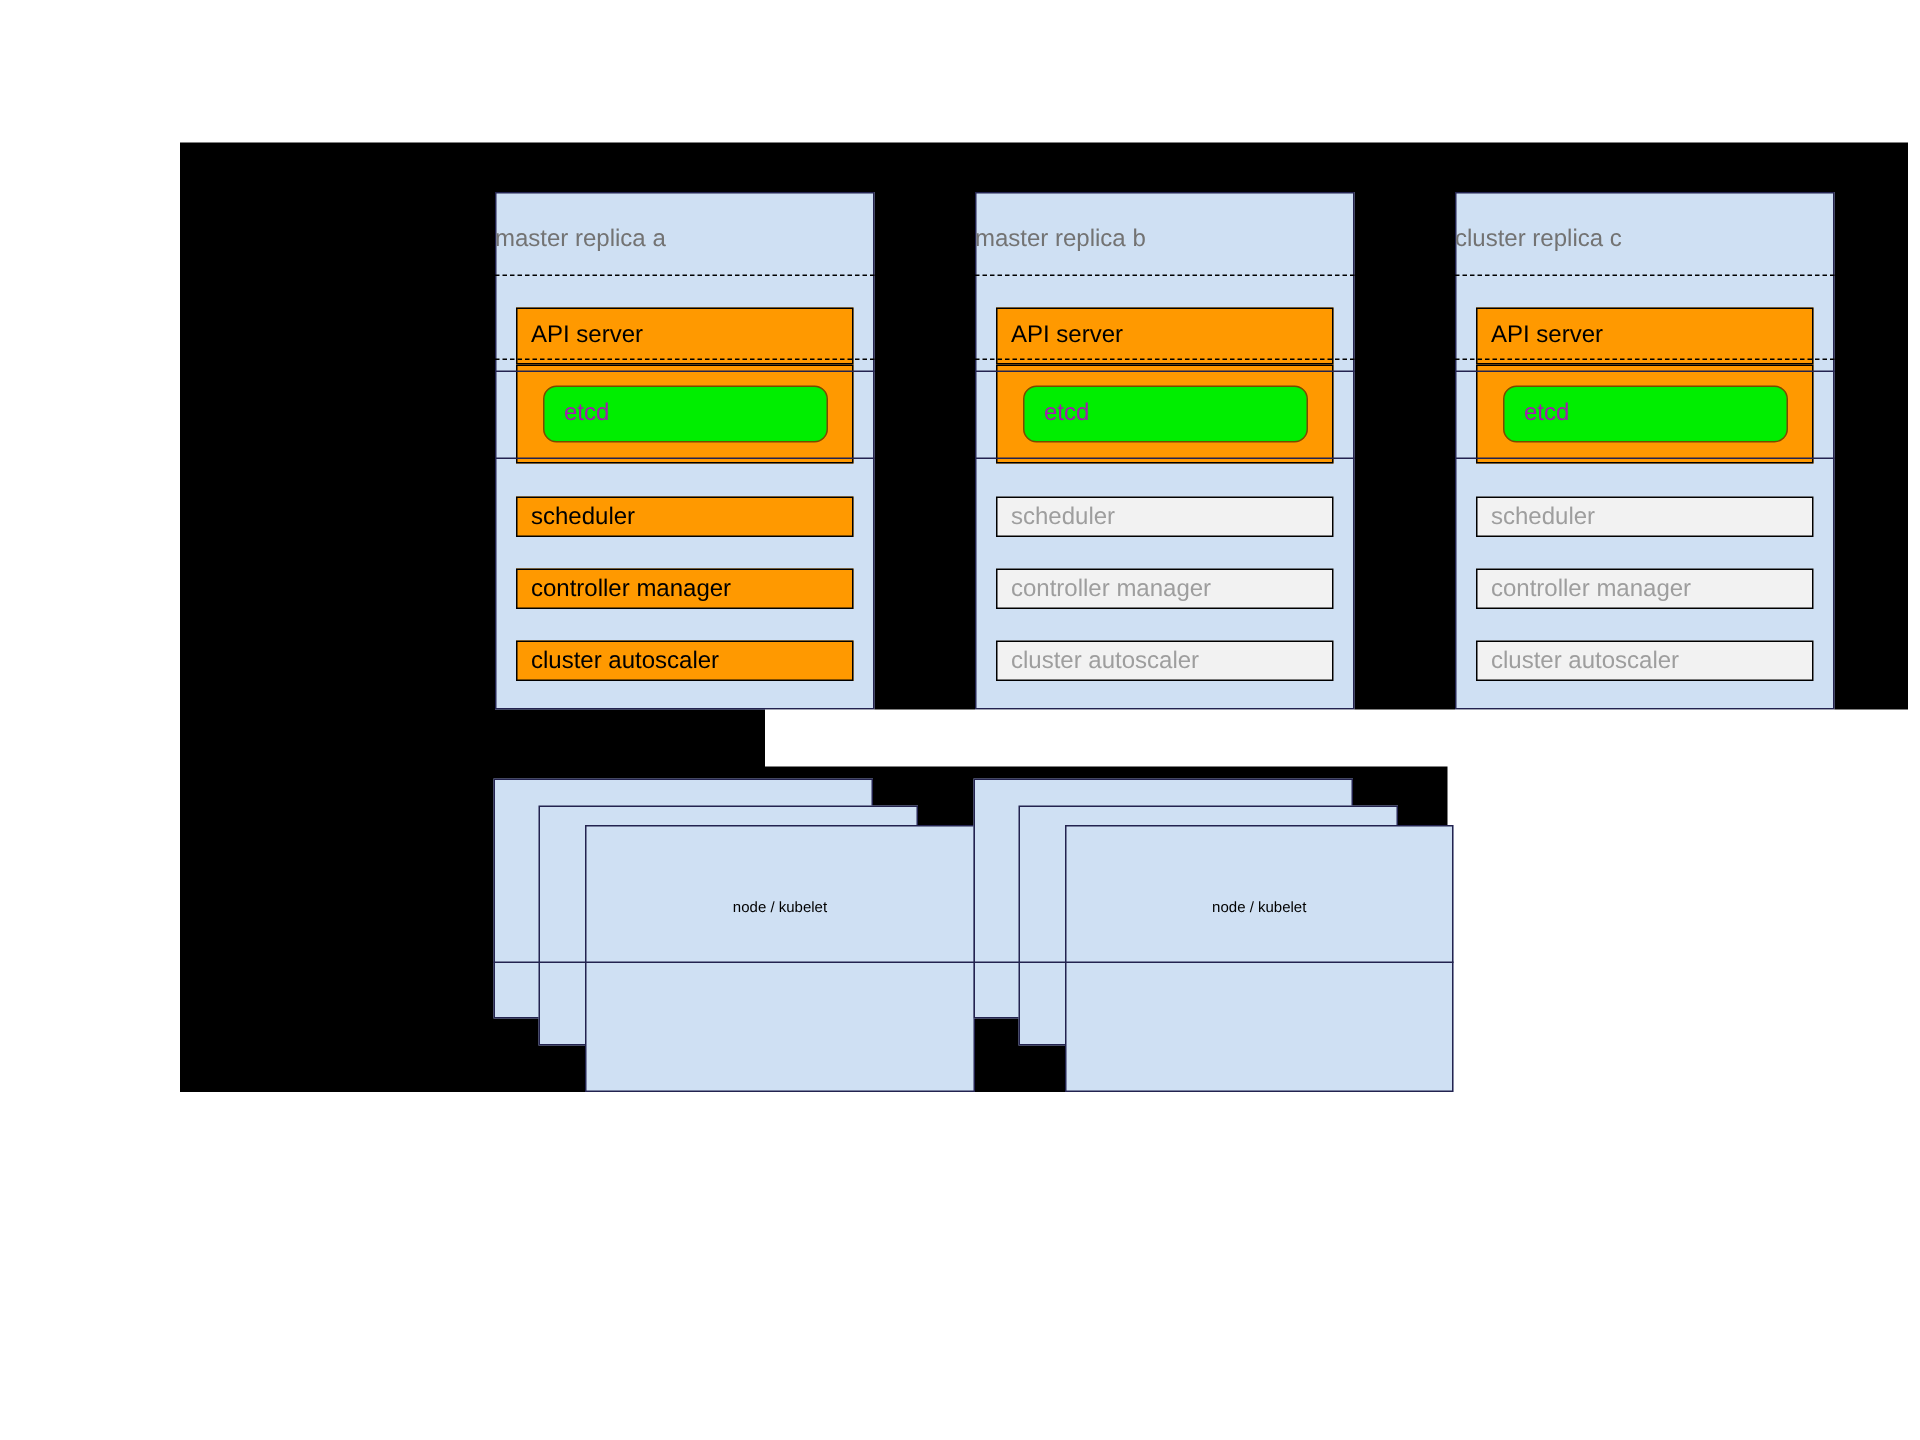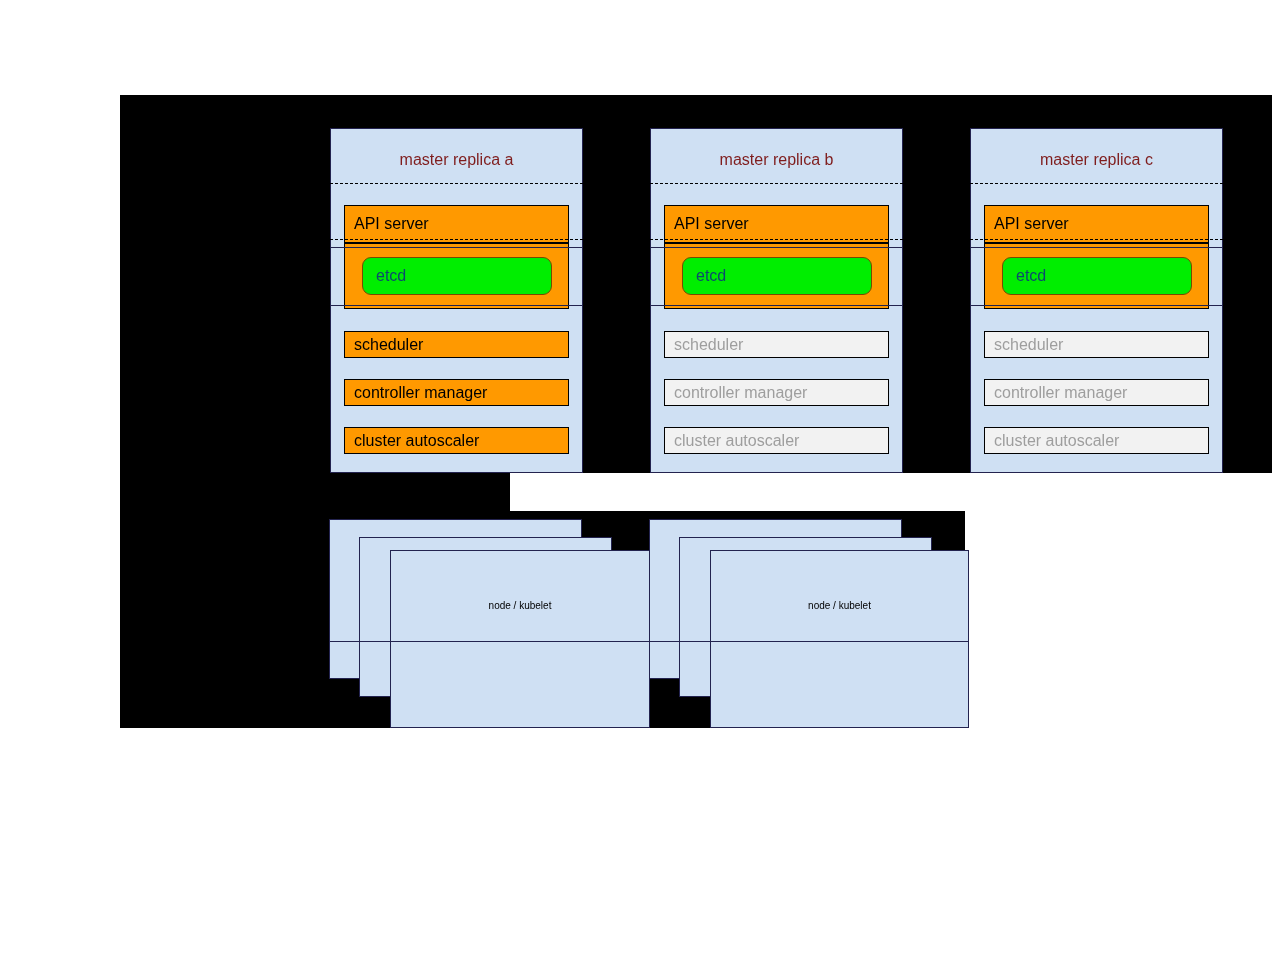--- a/index.html
+++ b/index.html
@@ -37,23 +37,23 @@
 
   .replica {
     background: #cfe0f3;
     border: 1px solid #23234f;
   }
 
   .replica-title {
     position: absolute;
     left: 0;
     right: 0;
-    text-align: center;
+    text-align: left;
     font-size: 16px;
-    color: #7f1d1d;
+    color: #737373;
     line-height: 1;
     white-space: nowrap;
   }
 
   .comp {
     position: absolute;
     box-sizing: border-box;
     border: 1px solid #000000;
     display: flex;
     align-items: center;
@@ -73,21 +73,21 @@
 
   .etcd {
     position: absolute;
     box-sizing: border-box;
     border: 1px solid #7a4a00;
     border-radius: 9px;
     background: #00ee00;
     display: flex;
     align-items: center;
     font-size: 16px;
-    color: #0c4a6e;
+    color: #a21caf;
     padding-left: 13px;
     white-space: nowrap;
   }
 
   
   .hline {
     position: absolute;
     height: 0;
     border-top: 1px solid #23234f;
   }
@@ -148,21 +148,21 @@
 
   <div class="comp active" style="left:664px; top:243px; width:225px; height:66px;"></div>
   <div class="etcd" style="left:682px; top:257px; width:190px; height:38px;">etcd</div>
 
   <div class="comp inactive" style="left:664px; top:331px; width:225px; height:27px;">scheduler</div>
   <div class="comp inactive" style="left:664px; top:379px; width:225px; height:27px;">controller manager</div>
   <div class="comp inactive" style="left:664px; top:427px; width:225px; height:27px;">cluster autoscaler</div>
 
   <div class="box replica" style="left:970px; top:128px; width:253px; height:345px;">
   </div>
-  <div class="replica-title" style="left:970px; top:152px; width:253px;">master replica c</div>
+  <div class="replica-title" style="left:970px; top:152px; width:253px;">cluster replica c</div>
 
   <div class="comp active" style="left:984px; top:205px; width:225px; height:38px;">API server</div>
 
   <div class="comp active" style="left:984px; top:243px; width:225px; height:66px;"></div>
   <div class="etcd" style="left:1002px; top:257px; width:190px; height:38px;">etcd</div>
 
   <div class="comp inactive" style="left:984px; top:331px; width:225px; height:27px;">scheduler</div>
   <div class="comp inactive" style="left:984px; top:379px; width:225px; height:27px;">controller manager</div>
   <div class="comp inactive" style="left:984px; top:427px; width:225px; height:27px;">cluster autoscaler</div>
 

